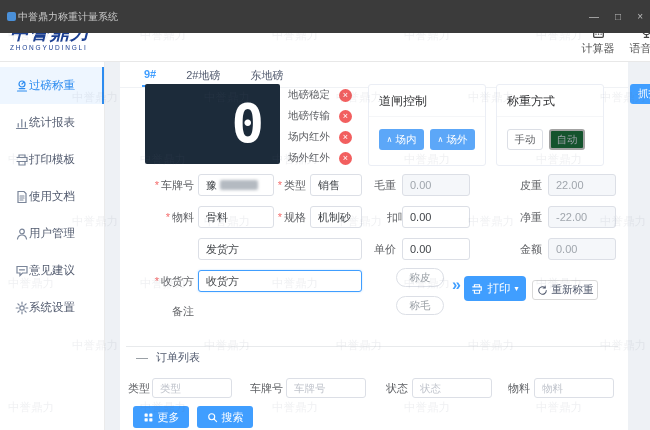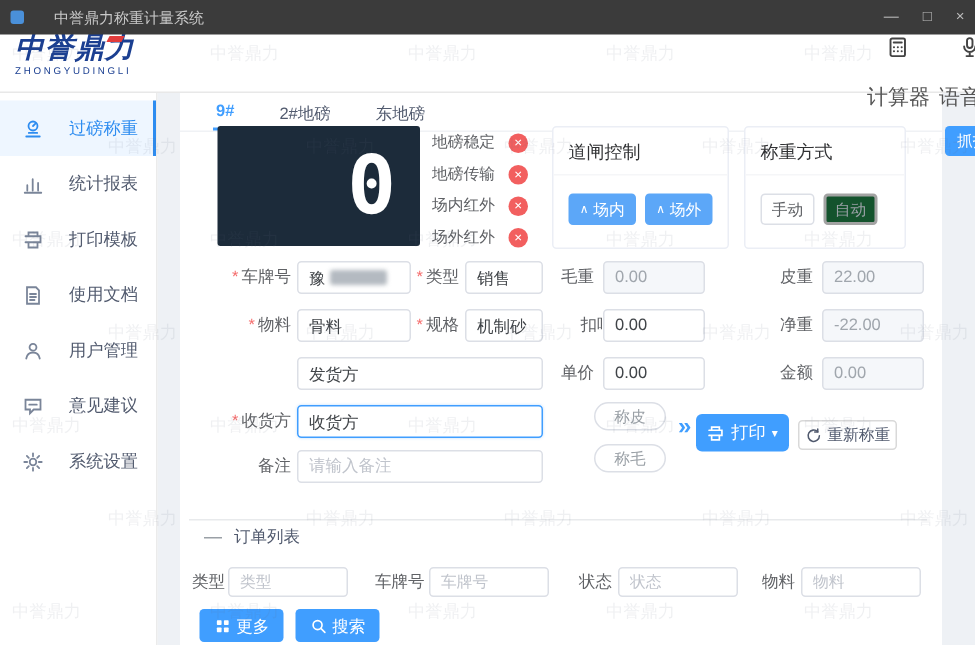--- a/index.html
+++ b/index.html
@@ -1,36 +1,36 @@
 <!DOCTYPE html>
 <html><head>
 <meta charset="utf-8">
 <style>
   *{margin:0;padding:0;box-sizing:border-box}
   html,body{background:#888;}
   body{font-family:"Liberation Sans","DejaVu Sans",sans-serif;}
   #app{position:relative;width:650px;height:430px;background:#eef1f5;overflow:hidden;font-size:11px;color:#333;margin:0 auto;}
   .abs{position:absolute}
   
-  .titlebar{left:0;top:0;width:650px;height:23px;background:#3b3b3b;display:flex;align-items:center;padding:0 7px;color:#c9c9c9;font-size:10px;gap:20px;z-index:40}
+  .titlebar{left:0;top:0;width:650px;height:33px;background:#3b3b3b;display:flex;align-items:center;padding:0 7px;color:#c9c9c9;font-size:10px;gap:2px;z-index:40}
   .app-ico{width:9px;height:9px;background:#4a90d9;border-radius:2px;flex:0 0 auto}
   .win-btns{margin-left:auto;display:flex;gap:16px;color:#bdbdbd;font-size:10px}
   .win-btns span{cursor:pointer;line-height:18px}
   
   .header{left:0;top:18px;width:650px;height:44px;background:#fff;border-bottom:1px solid #e8e8e8;z-index:2}
   .logo{position:absolute;left:10px;top:4px}
   .logo-main{font-size:19px;font-weight:bold;font-style:italic;color:#1b3f91;letter-spacing:1px;line-height:22px;display:block}
   .logo-sub{font-size:6.5px;color:#1b3f91;letter-spacing:1.8px;display:block}
   .logo-accent{position:absolute;left:62px;top:2px;width:10px;height:4px;background:#e23c3c;transform:skewX(-28deg)}
   .tool{position:absolute;top:6px;width:40px;text-align:center;color:#444;cursor:pointer}
   .tool svg{display:block;margin:0 auto}
-  .t-label{font-size:14px;color:#555;display:block;margin-top:17px;white-space:nowrap}
+  .t-label{font-size:11px;color:#555;display:block;margin-top:2px;white-space:nowrap}
   
   .sidebar{left:0;top:62px;width:105px;height:368px;background:#fff;border-right:1px solid #ebebeb;padding-top:5px;z-index:1}
-  .side-item{display:flex;align-items:center;gap:17px;height:37px;padding-left:15px;color:#515a6e;font-size:11.5px;cursor:pointer}
+  .side-item{display:flex;align-items:center;gap:0;height:37px;padding-left:15px;color:#515a6e;font-size:11.5px;cursor:pointer}
   .side-item svg{flex:0 0 auto;color:#7a8599}
   .side-item.active{color:#2d8cf0;background:#eef6ff;border-right:2px solid #2d8cf0}
   .side-item.active svg{color:#2d8cf0}
   
   .card{left:120px;top:62px;width:508px;height:368px;background:#fff}
   .tabbar{position:absolute;left:0;top:0;width:100%;height:26px;display:flex;gap:26px;padding-left:22px;border-bottom:1px solid #f0f2f5}
   .tab{padding:6px 2px 4px;cursor:pointer;color:#515a6e;font-size:11px}
   .tab.active{color:#409eff;border-bottom:2px solid #409eff;font-weight:bold}
   
   .display{background:#1c2b3a;border-radius:2px;display:flex;align-items:center;justify-content:flex-end;padding-right:16px}
@@ -249,23 +249,20 @@
     <span class="flabel" style="left:18px;top:208px;width:56px">
       <span class="star">*</span><span>收货方</span>
     </span>
     <div class="abs" style="left:78px;top:208px;width:164px">
         <input class="inp dark focused" readonly="" value="收货方" style="">
       </div>
 
     <span class="flabel" style="left:18px;top:238px;width:56px">
       <span>备注</span>
     </span>
-    <div class="abs" style="left:78px;top:238px;width:164px">
-        <input class="inp" readonly="" placeholder="请输入备注" style="">
-      </div>
 
     <span class="flabel" style="left:250px;top:112px;width:26px">毛重</span>
     <div class="abs" style="left:282px;top:112px;width:68px">
         <input class="inp ro" readonly="" value="0.00" style="">
       </div>
     <span class="flabel" style="left:396px;top:112px;width:26px">皮重</span>
     <div class="abs" style="left:428px;top:112px;width:68px">
         <input class="inp ro" readonly="" value="22.00" style="">
       </div>
 

